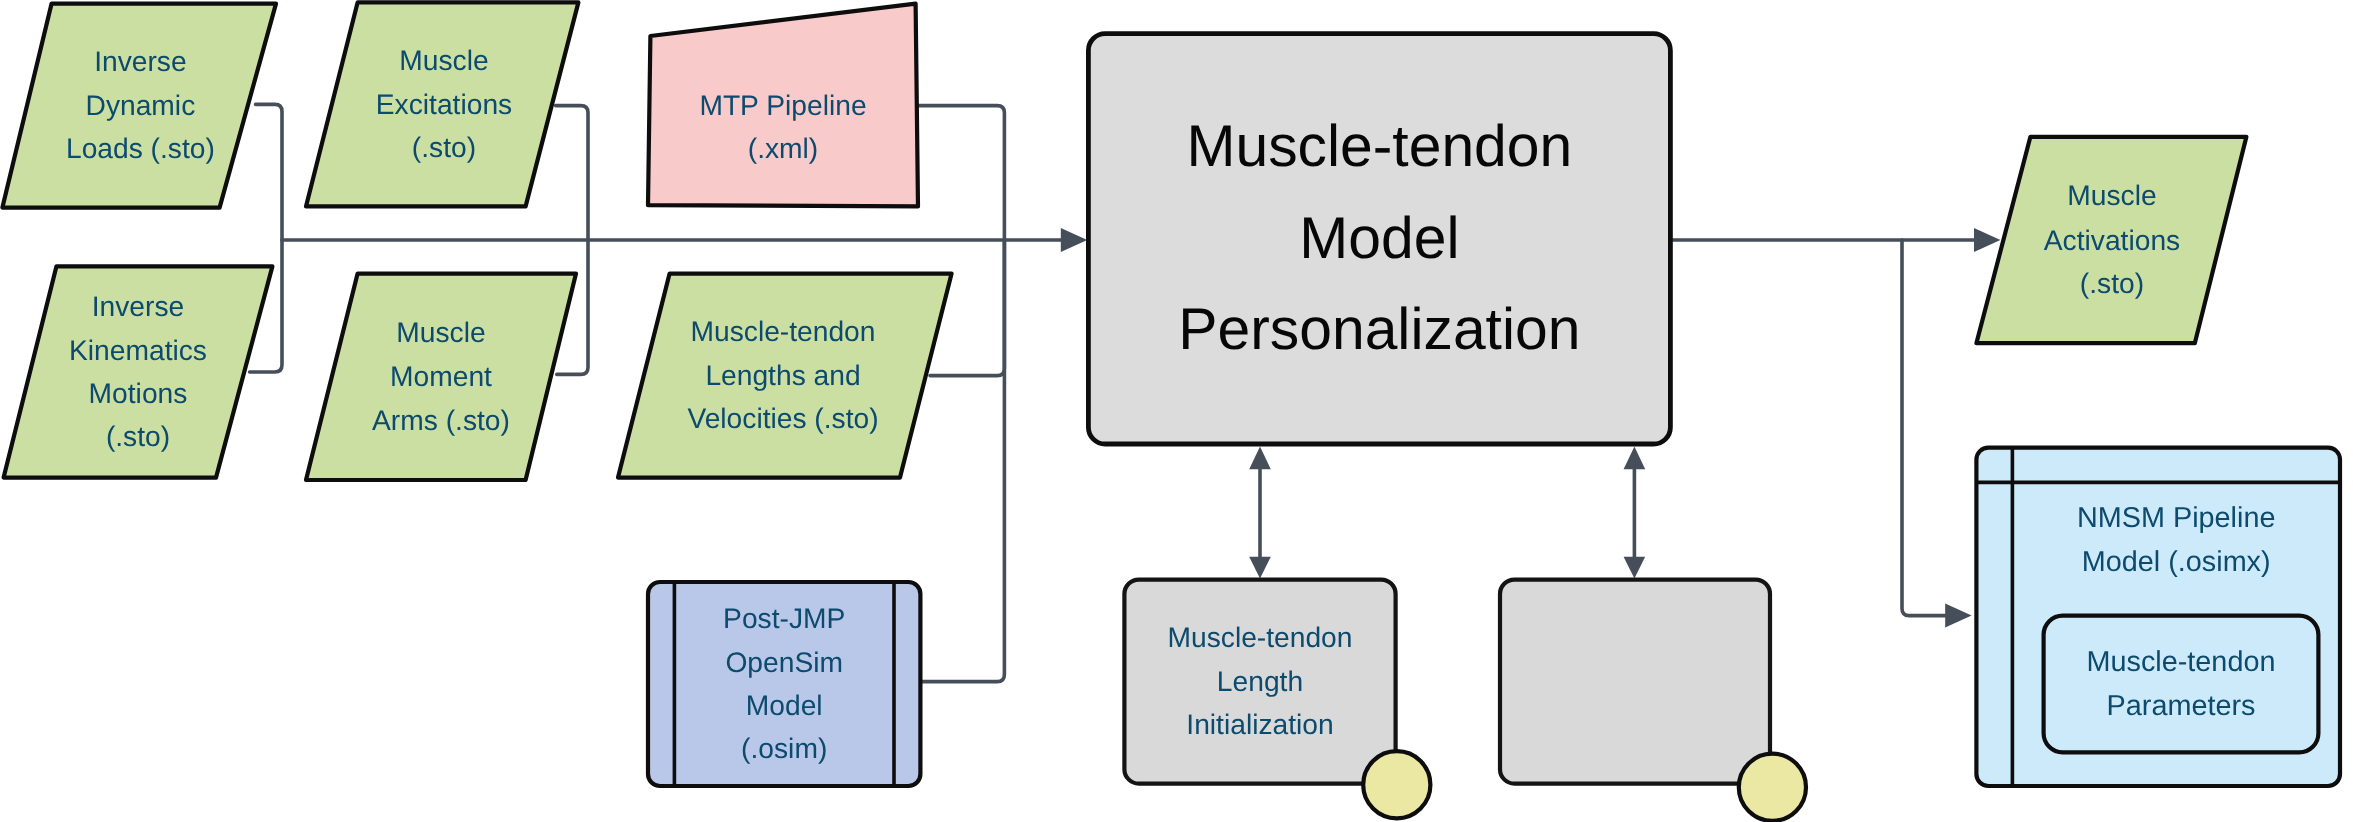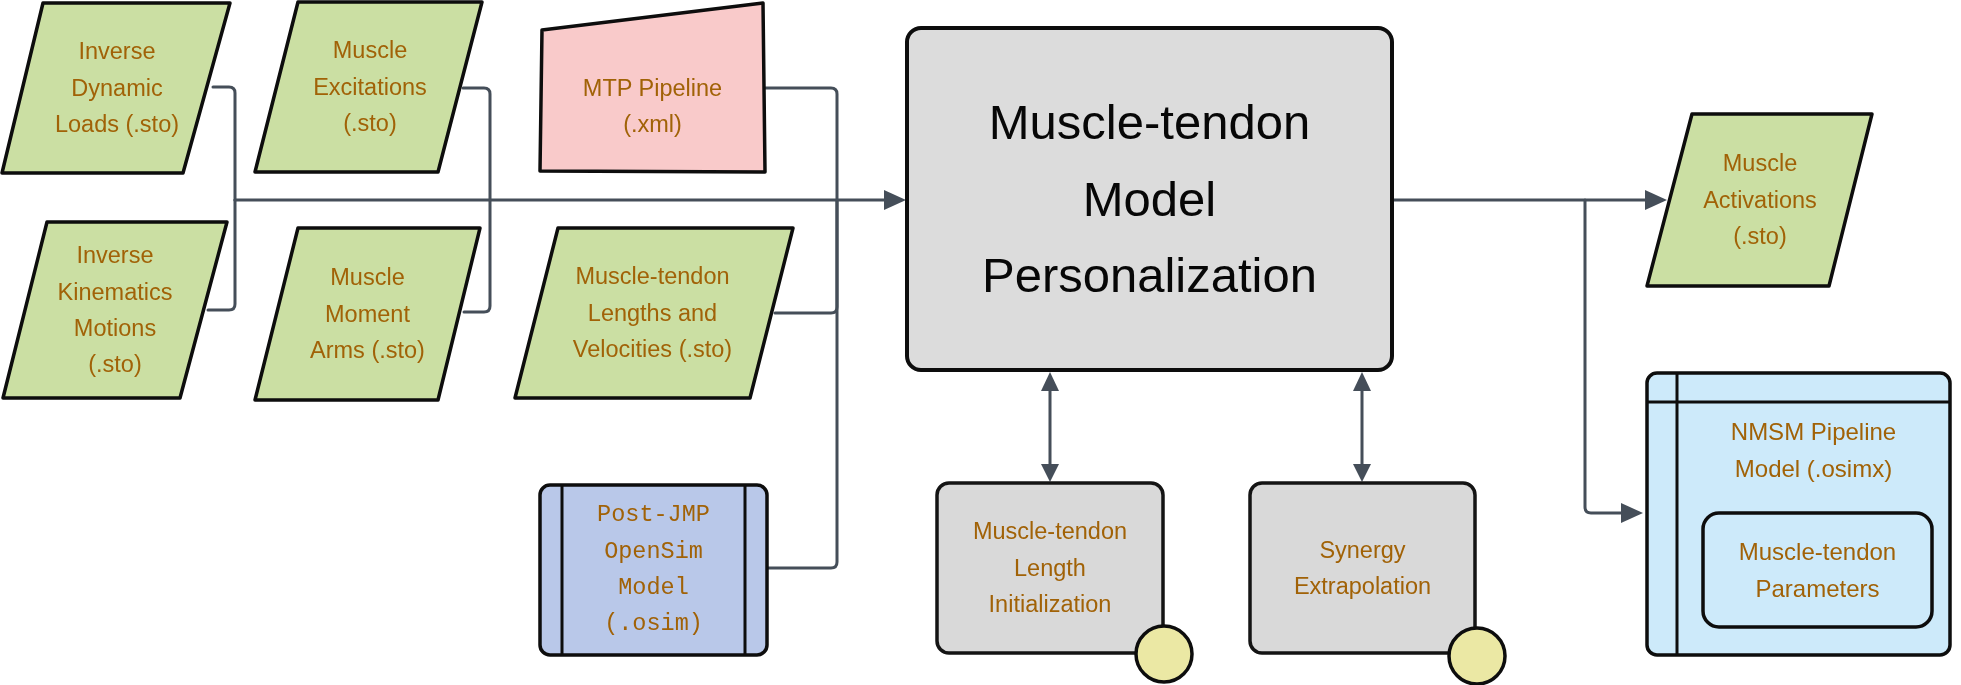--- a/index.html
+++ b/index.html
@@ -1,20 +1,20 @@
 <!DOCTYPE html>
 <html><head>
 <meta charset="utf-8">
 <style>
   html,body{margin:0;padding:0;background:#ffffff;}
   .canvas{position:relative;width:1961px;height:685px;background:#ffffff;overflow:hidden;
           font-family:"Liberation Sans","DejaVu Sans",sans-serif;}
   .canvas svg{position:absolute;left:0;top:0;}
   .lbl{position:absolute;display:flex;align-items:center;justify-content:center;
-       text-align:center;white-space:pre-line;color:#a16207;font-size:23.5px;
+       text-align:center;white-space:pre-line;color:#0c4a6e;font-size:23.5px;
        line-height:1.55;pointer-events:none;}
   .lbl.big{font-size:49px;line-height:1.57;color:#070707;}
   .lbl.title{font-size:24px;}
 </style>
 </head>
 <body>
 
 <div class="canvas">
 
   <svg width="1961" height="685" viewBox="0 0 1961 685">
@@ -96,35 +96,33 @@
 (.sto)</div>
 
   <div class="lbl" style="left:275px;top:228px;width:185px;height:172px;">Muscle
 Moment
 Arms (.sto)</div>
 
   <div class="lbl" style="left:535px;top:228px;width:235px;height:170px;">Muscle-tendon
 Lengths and
 Velocities (.sto)</div>
 
-  <div class="lbl" style="left:562px;top:485px;width:183px;height:170px;font-family:Liberation Mono, monospace;">Post-JMP
+  <div class="lbl" style="left:562px;top:485px;width:183px;height:170px;">Post-JMP
 OpenSim
 Model
 (.osim)</div>
 
   <div class="lbl big" style="left:907px;top:28px;width:485px;height:342px;">Muscle-tendon
 Model
 Personalization</div>
 
   <div class="lbl" style="left:937px;top:483px;width:226px;height:170px;">Muscle-tendon
 Length
 Initialization</div>
 
-  <div class="lbl" style="left:1250px;top:483px;width:225px;height:170px;">Synergy
-Extrapolation</div>
 
   <div class="lbl" style="left:1667px;top:114px;width:186px;height:172px;">Muscle
 Activations
 (.sto)</div>
 
   <div class="lbl title" style="left:1677px;top:402px;width:273px;height:96px;">NMSM Pipeline
 Model (.osimx)</div>
 
   <div class="lbl title" style="left:1703px;top:513px;width:229px;height:114px;">Muscle-tendon
 Parameters</div>

